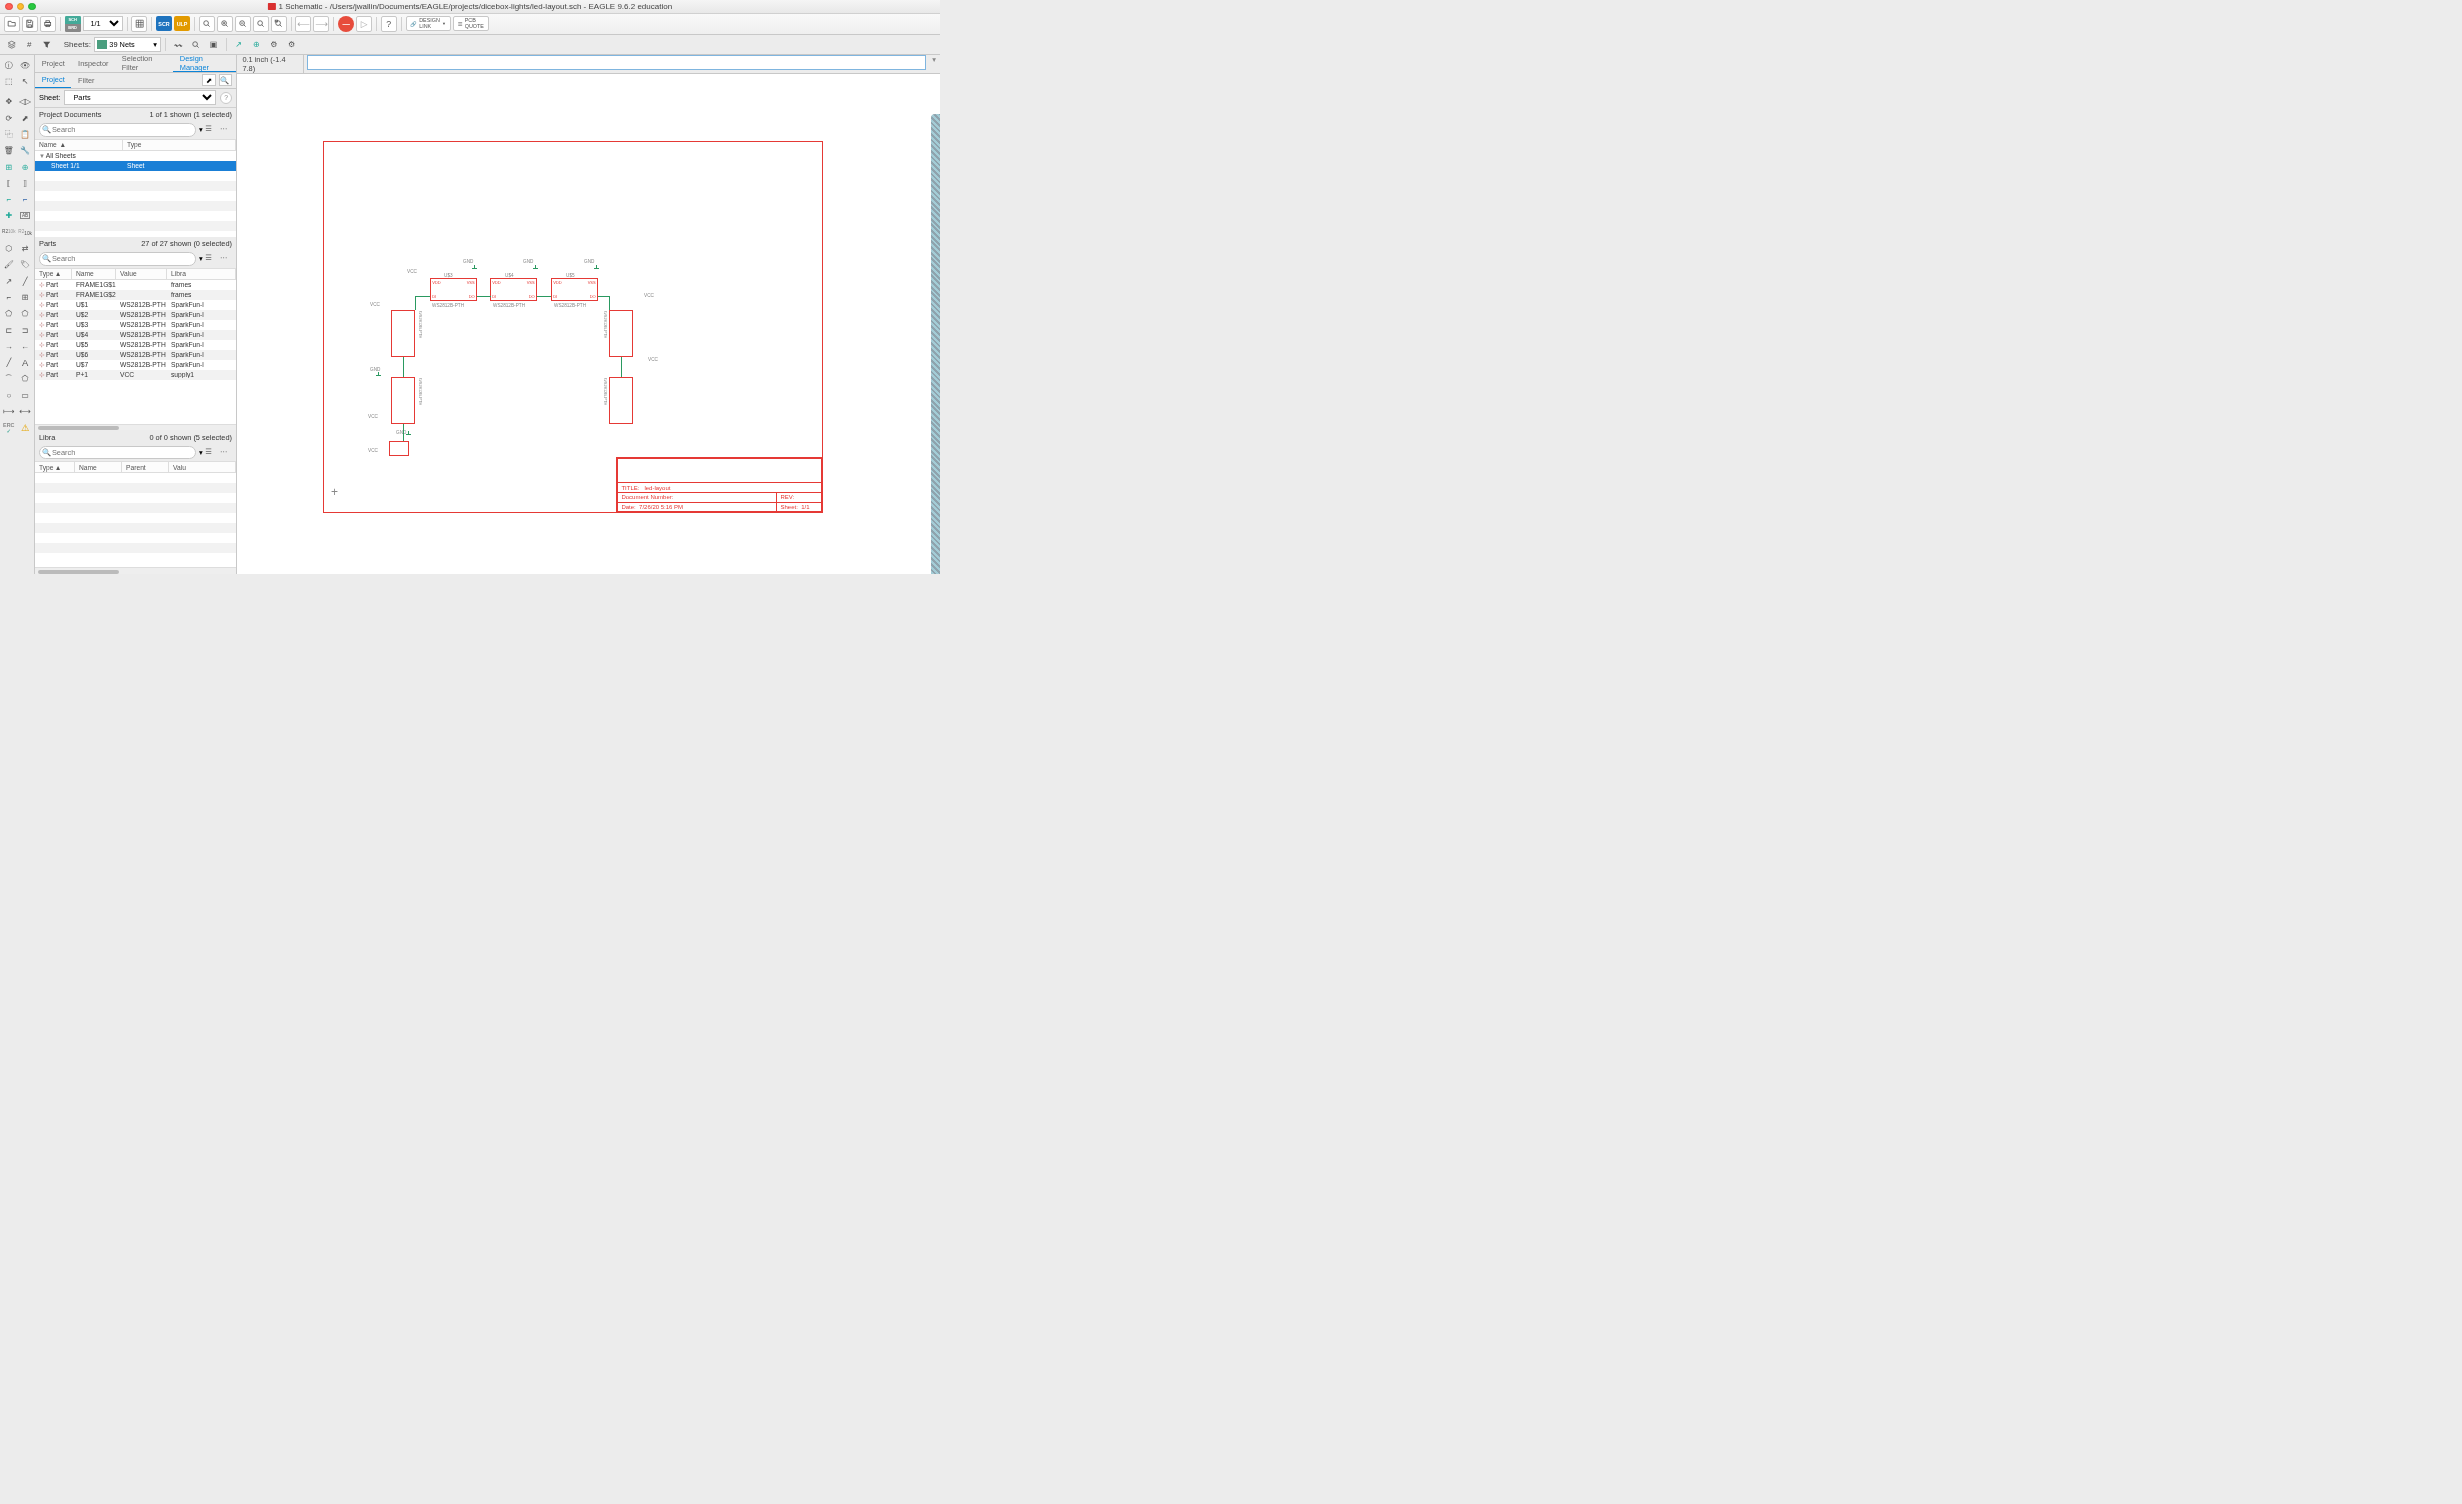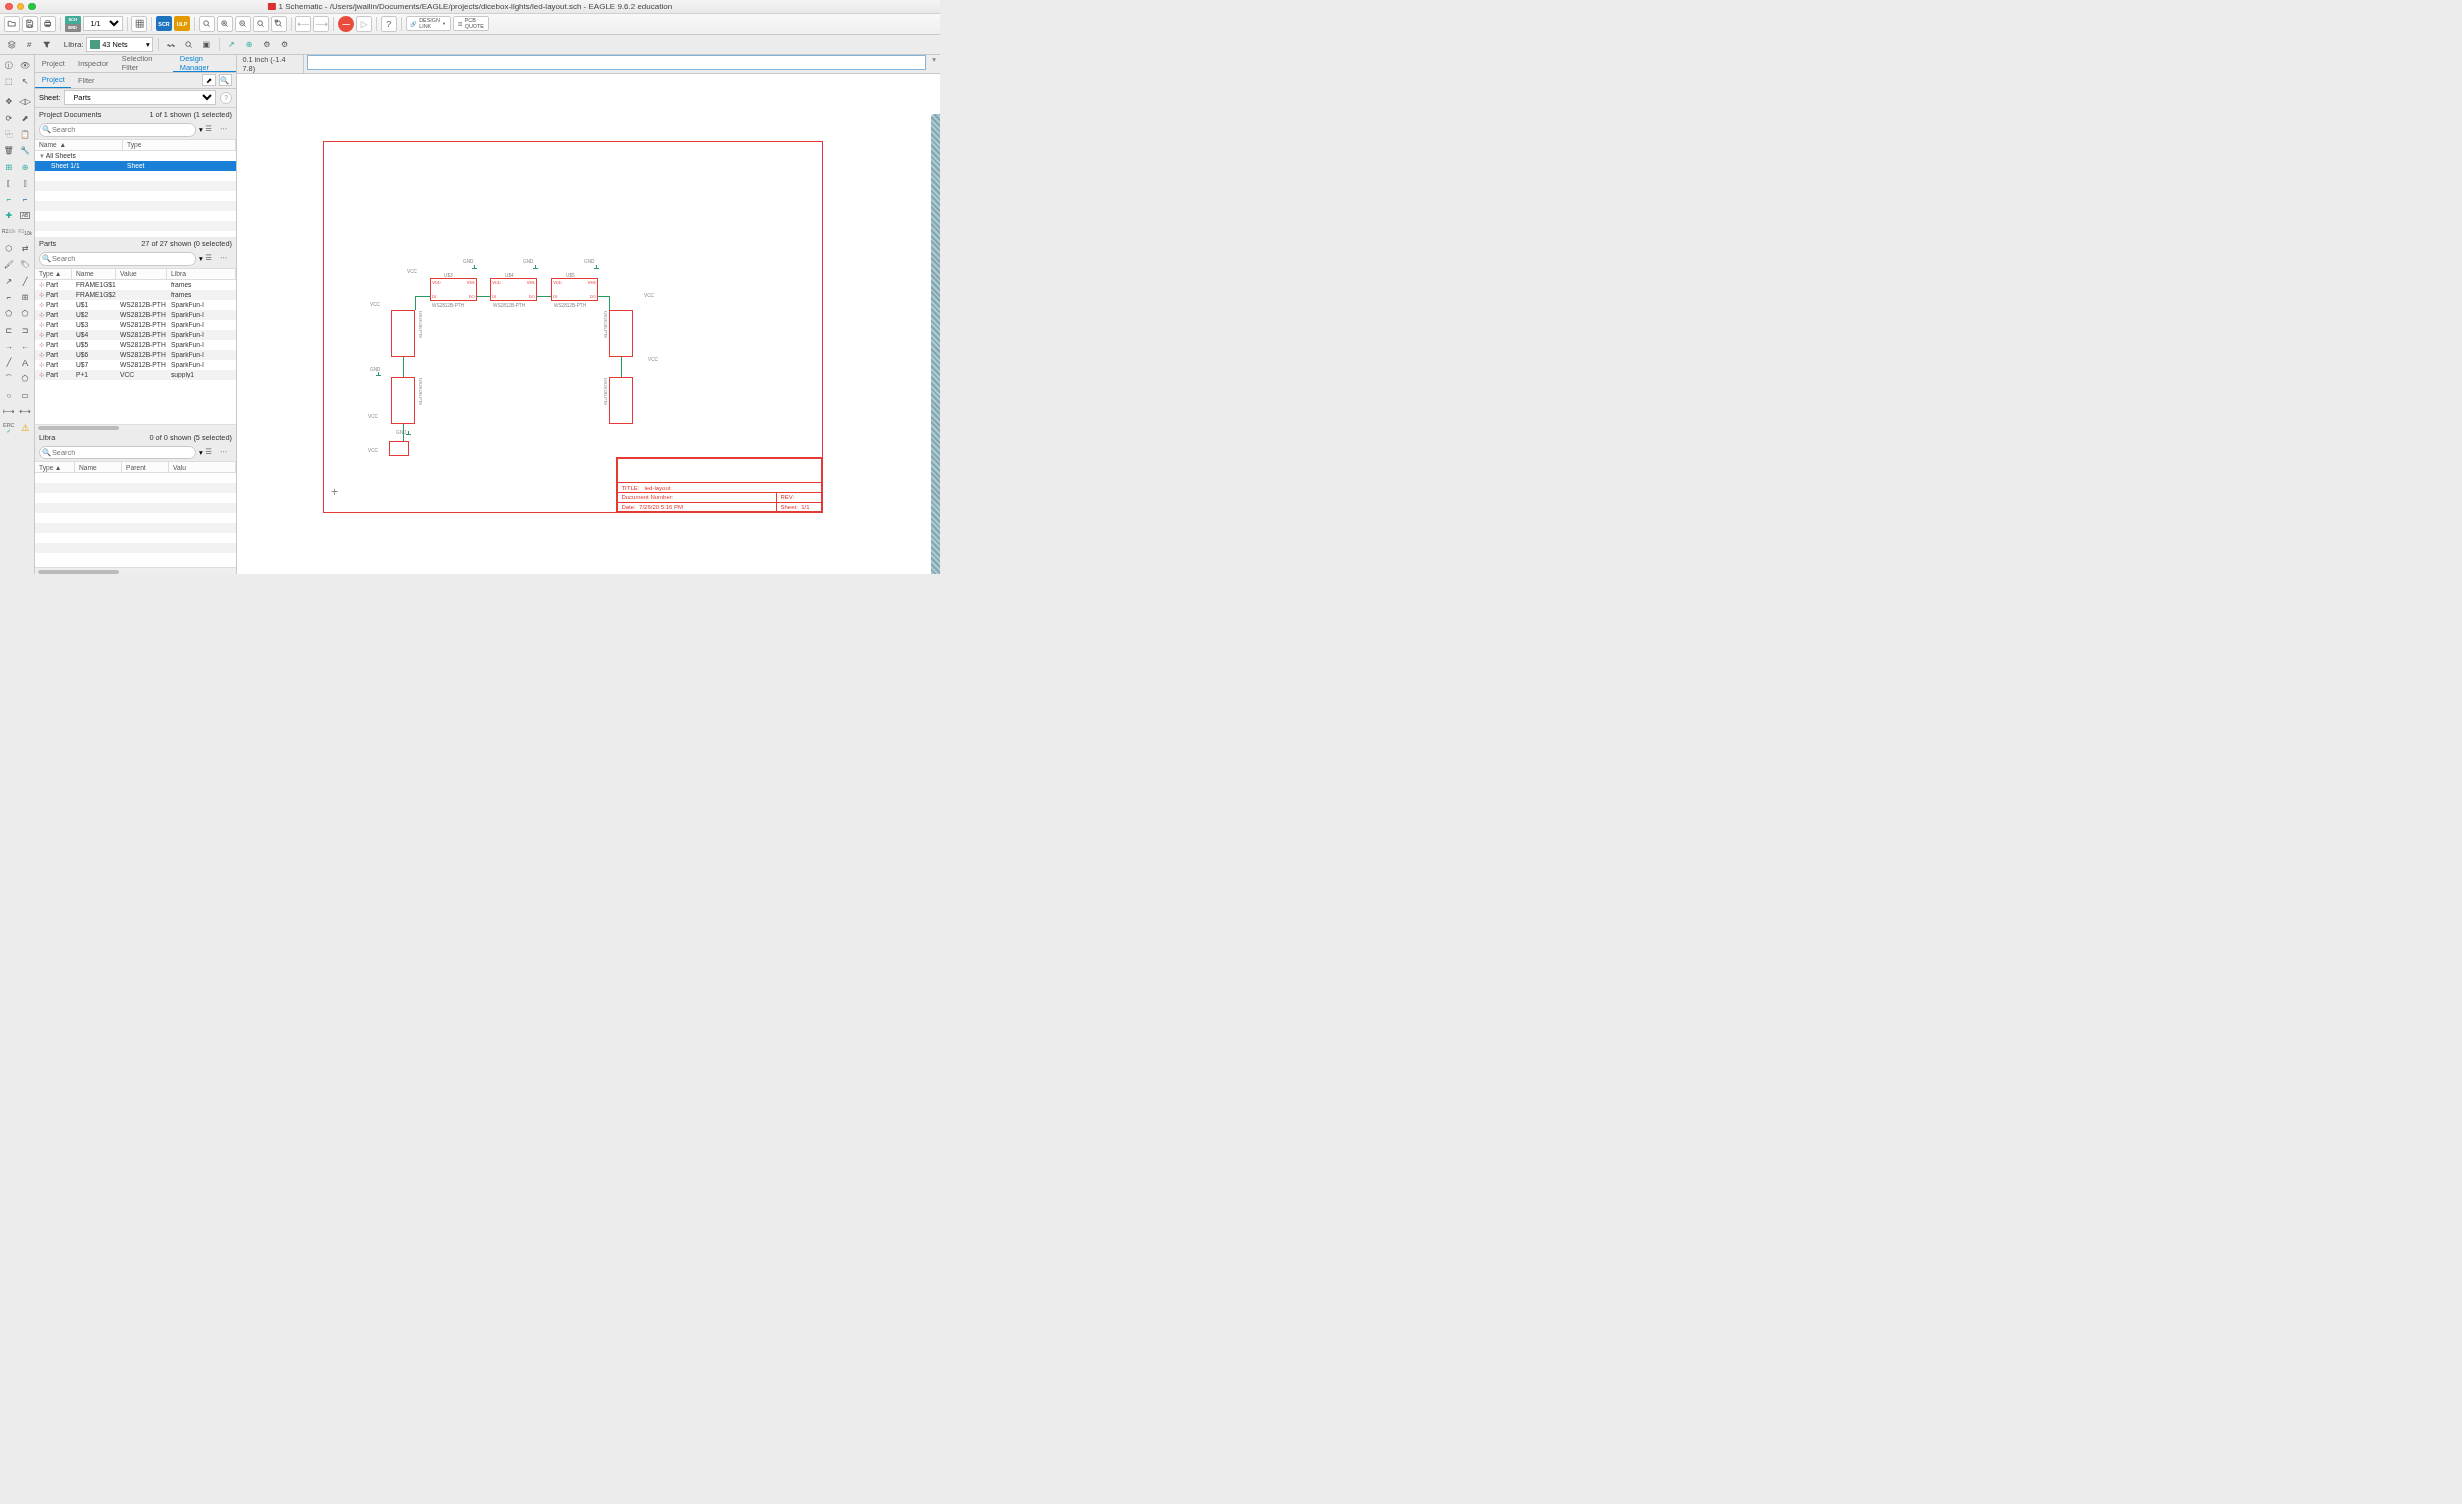--- a/index.html
+++ b/index.html
@@ -226,24 +226,24 @@
         <svg viewBox="0 0 16 16" fill="none" stroke="currentColor" stroke-width="1.2">
           <path d="M2 5l6-3 6 3-6 3z M2 8l6 3 6-3 M2 11l6 3 6-3"></path>
         </svg>
       </div>
     <div class="pbtn">#</div>
     <div class="pbtn">
         <svg viewBox="0 0 16 16" fill="currentColor">
           <path d="M2 3h12l-4 5v5l-4-2V8z"></path>
         </svg>
       </div>
-    <span class="layerlabel">Libra:</span>
+    <span class="layerlabel">Sheets:</span>
     <div class="layersel">
         <span class="layerswatch"></span>
-        <span>43 Nets</span>
+        <span>39 Nets</span>
         <span style="margin-left:auto">▾</span>
       </div>
     <div class="tsep"></div>
     <div class="pbtn">〰</div>
     <div class="pbtn">
         <svg viewBox="0 0 16 16" fill="none" stroke="currentColor" stroke-width="1.4">
           <circle cx="7" cy="7" r="4"></circle>
           <path d="M10 10l3 3"></path>
         </svg>
       </div>

